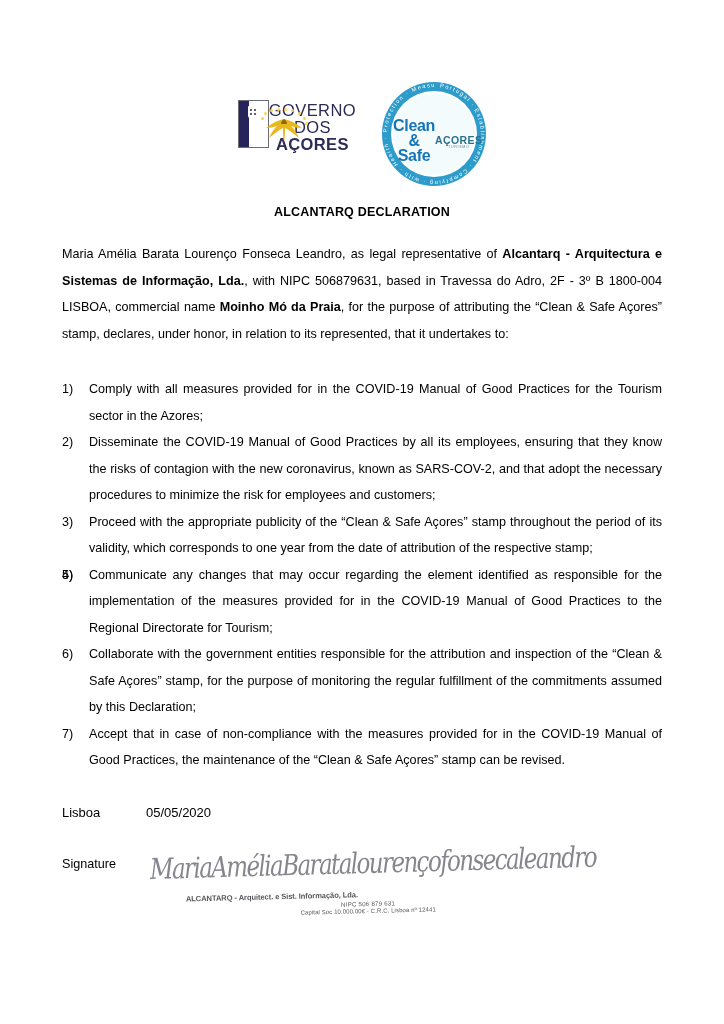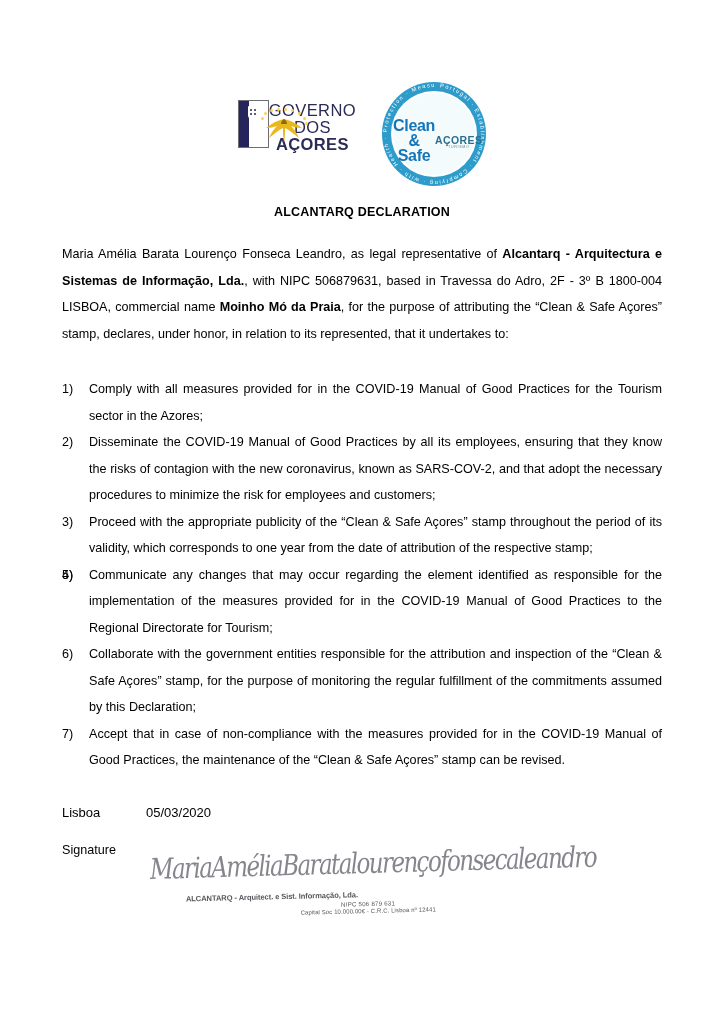--- a/index.html
+++ b/index.html
@@ -214,21 +214,21 @@
   }
 
   .signoff {
     margin-top: 26px;
     font-size: 13px;
     line-height: 26px;
     display: flex;
   }
   .signoff .place { width: 84px; }
   .sig-label {
-    margin-top: 17px;
+    margin-top: 31px;
     font-size: 12.6px;
   }
 
   
   .sig-area {
     position: absolute;
     left: 150px;
     top: 856px;
     width: 400px;
     height: 90px;
@@ -349,21 +349,21 @@
     <li><span class="num">2)</span><span>Disseminate the COVID-19 Manual of Good Practices by all its employees, ensuring that they know the risks of contagion with the new coronavirus, known as SARS-COV-2, and that adopt the necessary procedures to minimize the risk for employees and customers;</span></li>
     <li><span class="num">3)</span><span>Proceed with the appropriate publicity of the “Clean &amp; Safe Açores” stamp throughout the period of its validity, which corresponds to one year from the date of attribution of the respective stamp;</span></li>
     <li><span class="num">4)</span></li>
     <li><span class="num">5)</span><span>Communicate any changes that may occur regarding the element identified as responsible for the implementation of the measures provided for in the COVID-19 Manual of Good Practices to the Regional Directorate for Tourism;</span></li>
     <li><span class="num">6)</span><span>Collaborate with the government entities responsible for the attribution and inspection of the “Clean &amp; Safe Açores” stamp, for the purpose of monitoring the regular fulfillment of the commitments assumed by this Declaration;</span></li>
     <li><span class="num">7)</span><span>Accept that in case of non-compliance with the measures provided for in the COVID-19 Manual of Good Practices, the maintenance of the “Clean &amp; Safe Açores” stamp can be revised.</span></li>
   </ol>
 
   <div class="signoff">
     <span class="place">Lisboa</span>
-    <span>05/03/2020</span>
+    <span>05/05/2020</span>
   </div>
 
   <div class="sig-label">Signature</div>
 
 </div>
 
 <div class="sig-area">
   <div class="sig-script">MariaAméliaBaratalourençofonsecaleandro</div>
   <div class="company-stamp">
     <div class="stamp-l1">ALCANTARQ - Arquitect. e Sist. Informação, Lda.</div>

